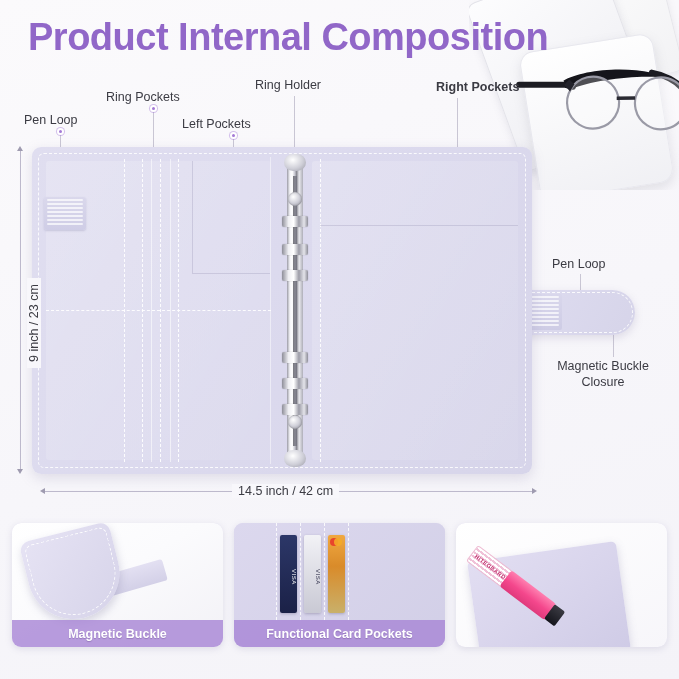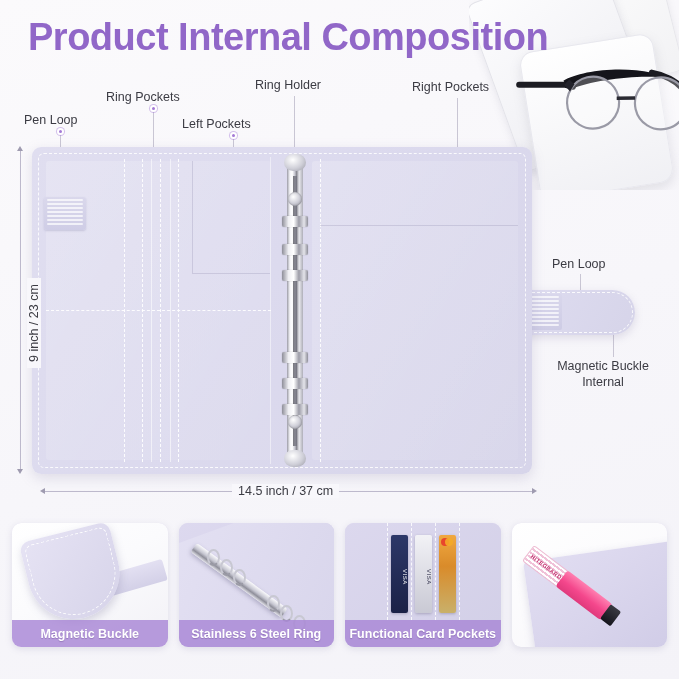--- a/index.html
+++ b/index.html
@@ -339,32 +339,32 @@
   <div class="leader v" style="left:153px; top:108px; height:110px;"></div>
   <div class="dot" style="left:150px; top:105px;"></div>
 
   <div class="lbl" style="left:182px; top:117px;text-align:right;">Left Pockets</div>
   <div class="leader v" style="left:233px; top:135px; height:120px;"></div>
   <div class="dot" style="left:230px; top:132px;"></div>
 
   <div class="lbl" style="left:255px; top:78px;">Ring Holder</div>
   <div class="leader v" style="left:294px; top:96px; height:56px;"></div>
 
-  <div class="lbl" style="left:412px; top:80px;">Right Pockets</div>
+  <div class="lbl" style="left:436px; top:80px;font-weight:bold;">Right Pockets</div>
   <div class="leader v" style="left:457px; top:98px; height:110px;"></div>
   <div class="dot sm" style="left:455px; top:205px;"></div>
 
   <div class="lbl" style="left:552px; top:257px;">Pen Loop</div>
   <div class="leader v" style="left:580px; top:274px; height:34px;"></div>
   <div class="leader h" style="left:543px; top:308px; width:38px;"></div>
   <div class="dot sm" style="left:540px; top:306px;"></div>
 
   <div class="lbl center" style="left:548px; top:359px; width:110px;">
     <div>Magnetic Buckle</div>
-    <div>Internal</div>
+    <div>Closure</div>
   </div>
   <div class="leader v" style="left:613px; top:327px; height:30px;"></div>
   <div class="dot sm" style="left:611px; top:322px;"></div>
 
   <div class="flap">
     <div class="flap-stitch"></div>
     <div class="flap-loop">
       <i></i>
         <i></i>
         <i></i>
@@ -426,45 +426,32 @@
   </div>
 
   <div class="dimline v" style="left:20px; top:150px; height:322px;"></div>
   <div class="arrow up" style="left:17px; top:146px;"></div>
   <div class="arrow down" style="left:17px; top:469px;"></div>
   <div class="dim-label vert" style="left:27px; top:368px;">9 inch / 23 cm</div>
 
   <div class="dimline h" style="left:44px; top:491px; width:490px;"></div>
   <div class="arrow left" style="left:40px; top:488px;"></div>
   <div class="arrow right" style="left:532px; top:488px;"></div>
-  <div class="dim-label" style="left:232px; top:484px;">14.5 inch / 37 cm</div>
+  <div class="dim-label" style="left:232px; top:484px;">14.5 inch / 42 cm</div>
 
   <div class="cards">
 
     <div class="card">
       <div class="c1-bg">
         <div class="c1-strap"></div>
         <div class="c1-flap"></div>
       </div>
       <div class="card-caption">Magnetic Buckle</div>
     </div>
 
-    <div class="card">
-      <div class="c2-bg">
-        <div class="c2-page"></div>
-        <div class="c2-bar"></div>
-        <div class="c2-ring" style="left:28px; top:26px;"></div>
-        <div class="c2-ring" style="left:41px; top:36px;"></div>
-        <div class="c2-ring" style="left:54px; top:46px;"></div>
-        <div class="c2-ring" style="left:88px; top:72px;"></div>
-        <div class="c2-ring" style="left:101px; top:82px;"></div>
-        <div class="c2-ring" style="left:114px; top:92px;"></div>
-      </div>
-      <div class="card-caption">Stainless 6 Steel Ring</div>
-    </div>
 
     <div class="card">
       <div class="c3-bg">
         <div class="c3-slot" style="left:42px;"></div>
         <div class="c3-slot" style="left:66px;"></div>
         <div class="c3-slot" style="left:90px;"></div>
         <div class="c3-slot" style="left:114px;"></div>
         <div class="c3-card c3-visa-dark" style="left:46px;">VISA</div>
         <div class="c3-card c3-visa-white" style="left:70px;">VISA</div>
         <div class="c3-card c3-gold" style="left:94px;">

